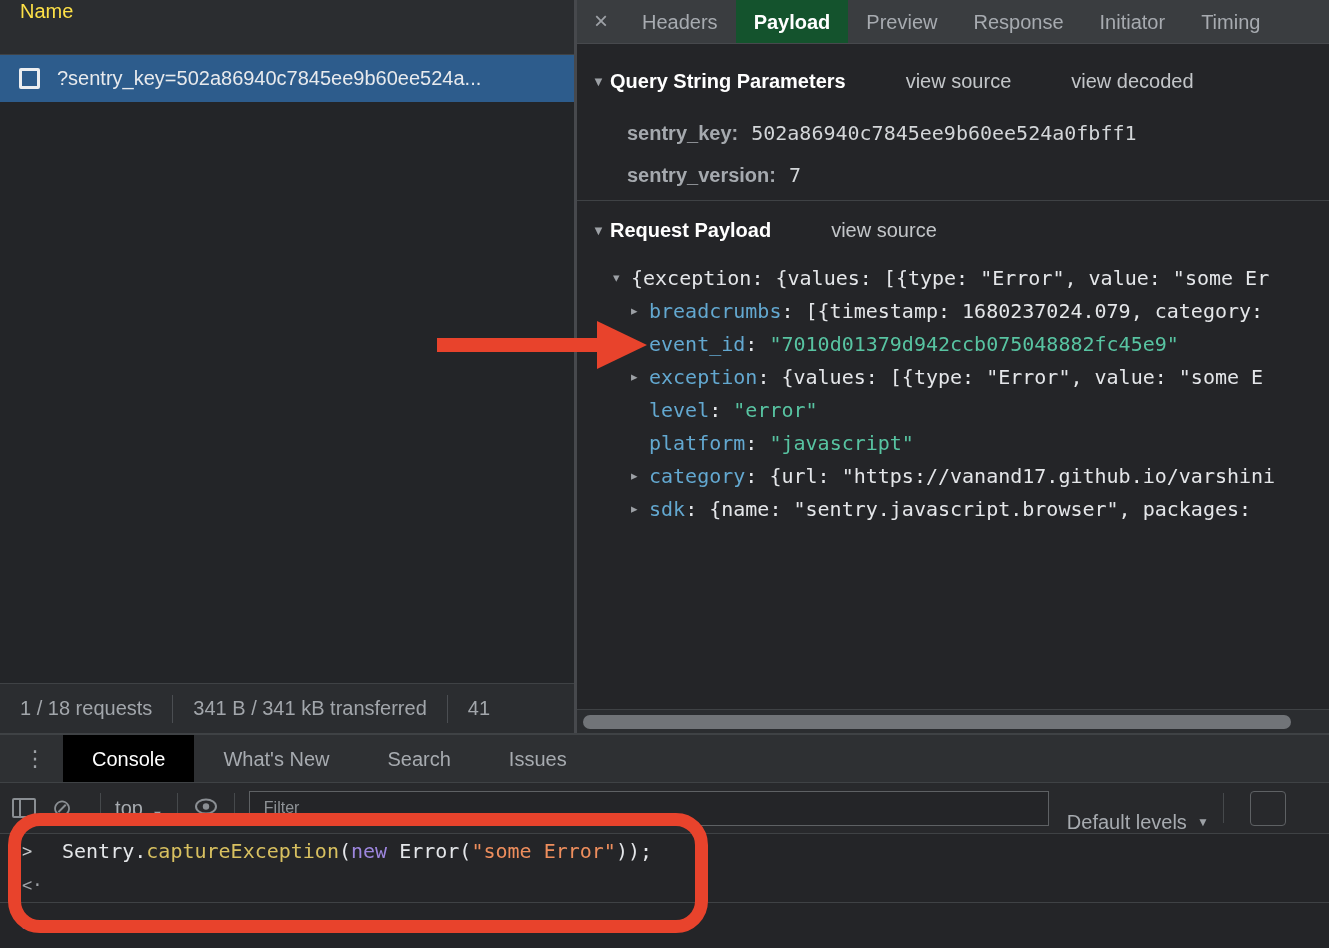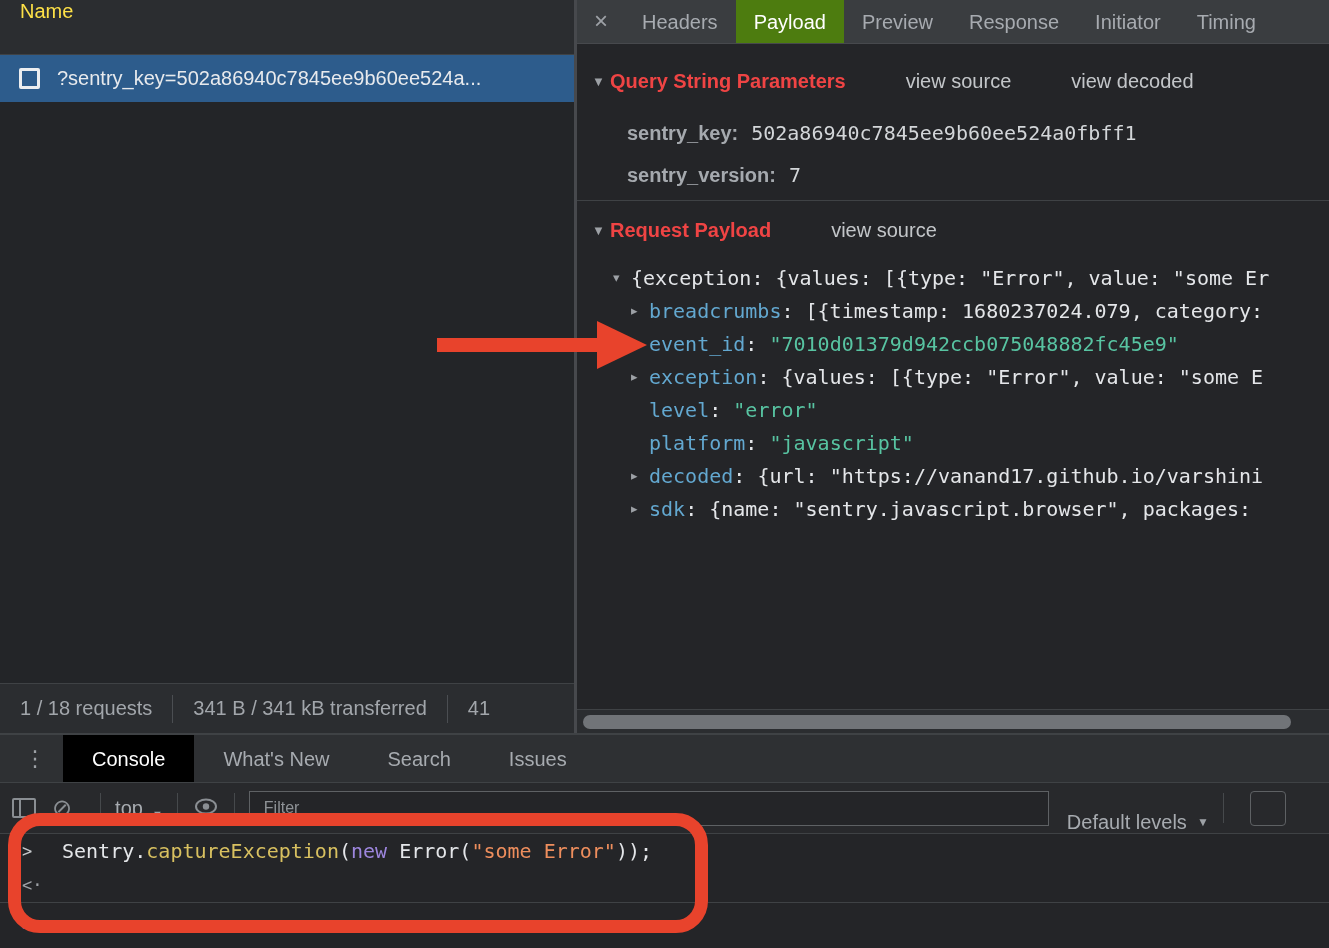--- a/index.html
+++ b/index.html
@@ -23,26 +23,26 @@
   .net-body { flex:1; }
   .net-status { height:50px; flex:none; background:#2B2D30; border-top:1px solid #3F4245; display:flex; align-items:center; color:#A2A6AB; font-size:20px; overflow:hidden; white-space:nowrap; }
   .net-status .seg { padding:0 20px; }
   .net-status .vsep { width:1px; height:28px; background:#4B4E52; flex:none; }
 
   
   .detail { flex:1; display:flex; flex-direction:column; overflow:hidden; position:relative; background:#242528; }
   .detail-tabs { height:44px; flex:none; background:#3A3D40; border-bottom:1px solid #47494D; display:flex; align-items:center; overflow:hidden; white-space:nowrap; }
   .close-x { color:#9DA1A6; font-size:24px; padding:0 16px 2px 17px; cursor:default; }
   .dtab { padding:0 18px; height:44px; line-height:44px; color:#A7ABB0; font-size:20px; flex:none; }
-  .dtab.active { background:#4d7c0f; color:#FFF; }
+  .dtab.active { background:#14532d; color:#FFF;font-weight:bold; }
 
   .detail-content { flex:1; overflow:hidden; padding-top:20px; }
   .section-head { display:flex; align-items:center; height:34px; padding-left:15px; }
   .tri { color:#9DA1A6; font-size:13px; width:18px; flex:none; }
-  .section-title { font-weight:bold; font-size:20px; color:#ef4444; }
+  .section-title { font-weight:bold; font-size:20px; color:#ffffff; }
   .src-link { color:#C3C6C9; font-size:20px; margin-left:60px; }
   .params { margin-top:14px; }
   .param-row { height:42px; display:flex; align-items:center; padding-left:50px; font-size:20px; white-space:nowrap; }
   .param-key { font-weight:bold; color:#A5A9AE; }
   .param-val { font-family:"DejaVu Sans Mono", monospace; font-size:20px; color:#D3D6D9; margin-left:13px; }
   .hdivider { border-top:1px solid #3F4245; margin-top:4px; }
   .payload-head { margin-top:12px; }
   .tree { margin-top:14px; }
   .tree-line { height:33px; display:flex; align-items:center; font-family:"DejaVu Sans Mono", monospace; font-size:20px; white-space:pre; overflow:hidden; }
   .tree-line.ind0 { padding-left:36px; }
@@ -158,21 +158,21 @@
           <span class="src-link">view source</span>
         </div>
 
         <div class="tree" id="payload-tree">
             <div class="tree-line ind0"><span class="tree-arrow">▾</span><span class="tk-plain">{exception: {values: [{type: "Error", value: "some Er</span></div>
             <div class="tree-line ind1"><span class="tree-arrow">▸</span><span class="tk-key">breadcrumbs</span><span class="tk-plain">: [{timestamp: 1680237024.079, category:</span></div>
             <div class="tree-line ind1"><span class="tree-arrow"></span><span class="tk-key">event_id</span><span class="tk-plain">: </span><span class="tk-str">"7010d01379d942ccb075048882fc45e9"</span></div>
             <div class="tree-line ind1"><span class="tree-arrow">▸</span><span class="tk-key">exception</span><span class="tk-plain">: {values: [{type: "Error", value: "some E</span></div>
             <div class="tree-line ind1"><span class="tree-arrow"></span><span class="tk-key">level</span><span class="tk-plain">: </span><span class="tk-str">"error"</span></div>
             <div class="tree-line ind1"><span class="tree-arrow"></span><span class="tk-key">platform</span><span class="tk-plain">: </span><span class="tk-str">"javascript"</span></div>
-            <div class="tree-line ind1"><span class="tree-arrow">▸</span><span class="tk-key">decoded</span><span class="tk-plain">: {url: "https://vanand17.github.io/varshini</span></div>
+            <div class="tree-line ind1"><span class="tree-arrow">▸</span><span class="tk-key">category</span><span class="tk-plain">: {url: "https://vanand17.github.io/varshini</span></div>
             <div class="tree-line ind1"><span class="tree-arrow">▸</span><span class="tk-key">sdk</span><span class="tk-plain">: {name: "sentry.javascript.browser", packages:</span></div>
           </div>
       </div>
 
       <div class="hscroll">
         <div class="hthumb"></div>
       </div>
     </div>
   </div>
 

